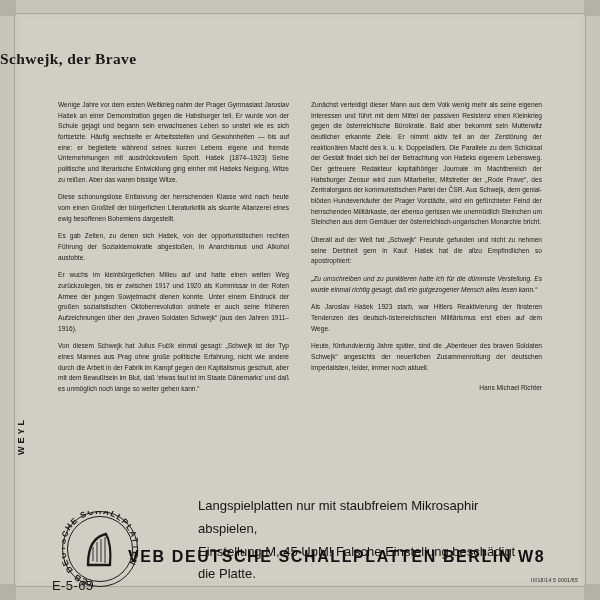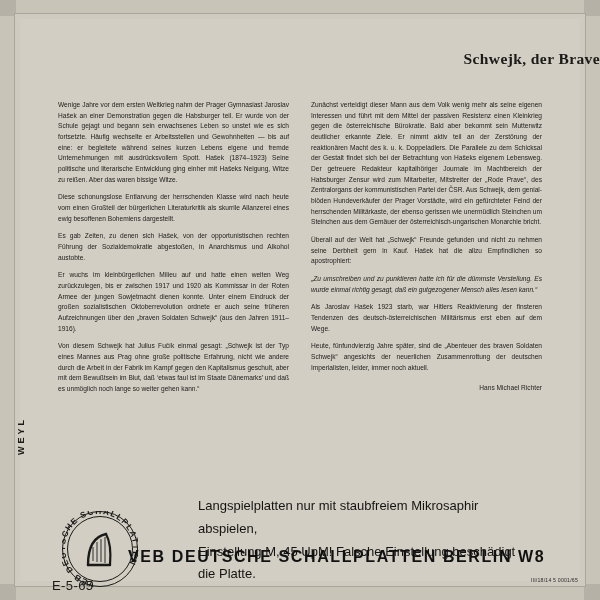--- a/index.html
+++ b/index.html
@@ -38,21 +38,21 @@
     width: 560px;
     height: 562px;
     background: #d2cec3;
     box-sizing: border-box;
   }
   .title {
     position: absolute;
     top: 50px;
     left: 0;
     width: 600px;
-    text-align: right;
+    text-align: left;
     font-size: 15.5px;
     font-weight: bold;
     letter-spacing: 0.4px;
     color: #1a1a18;
     font-family: "Liberation Serif", serif;
   }
   .columns {
     position: absolute;
     top: 100px;
     left: 58px;

